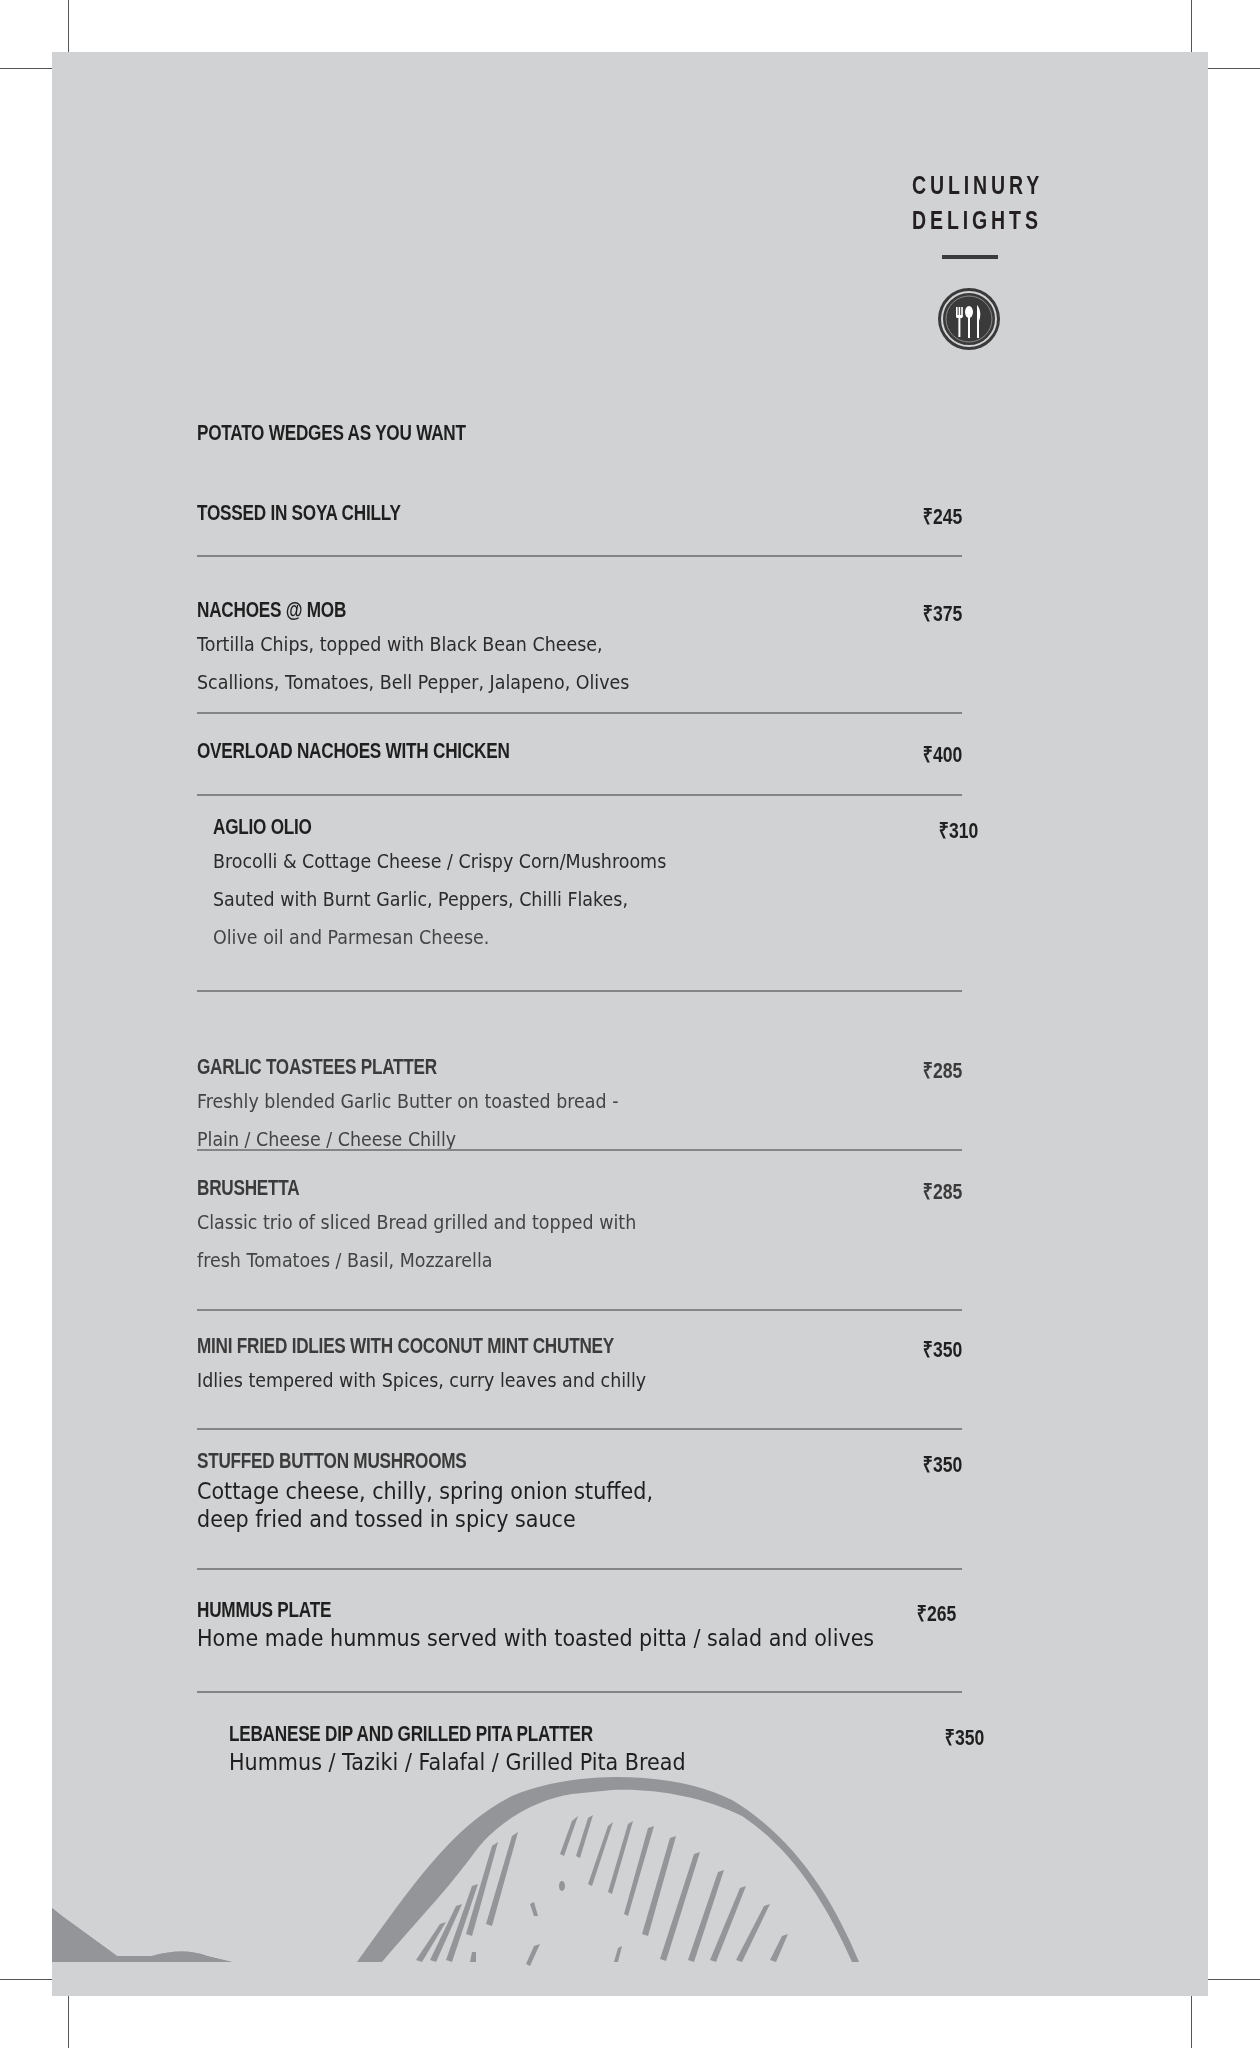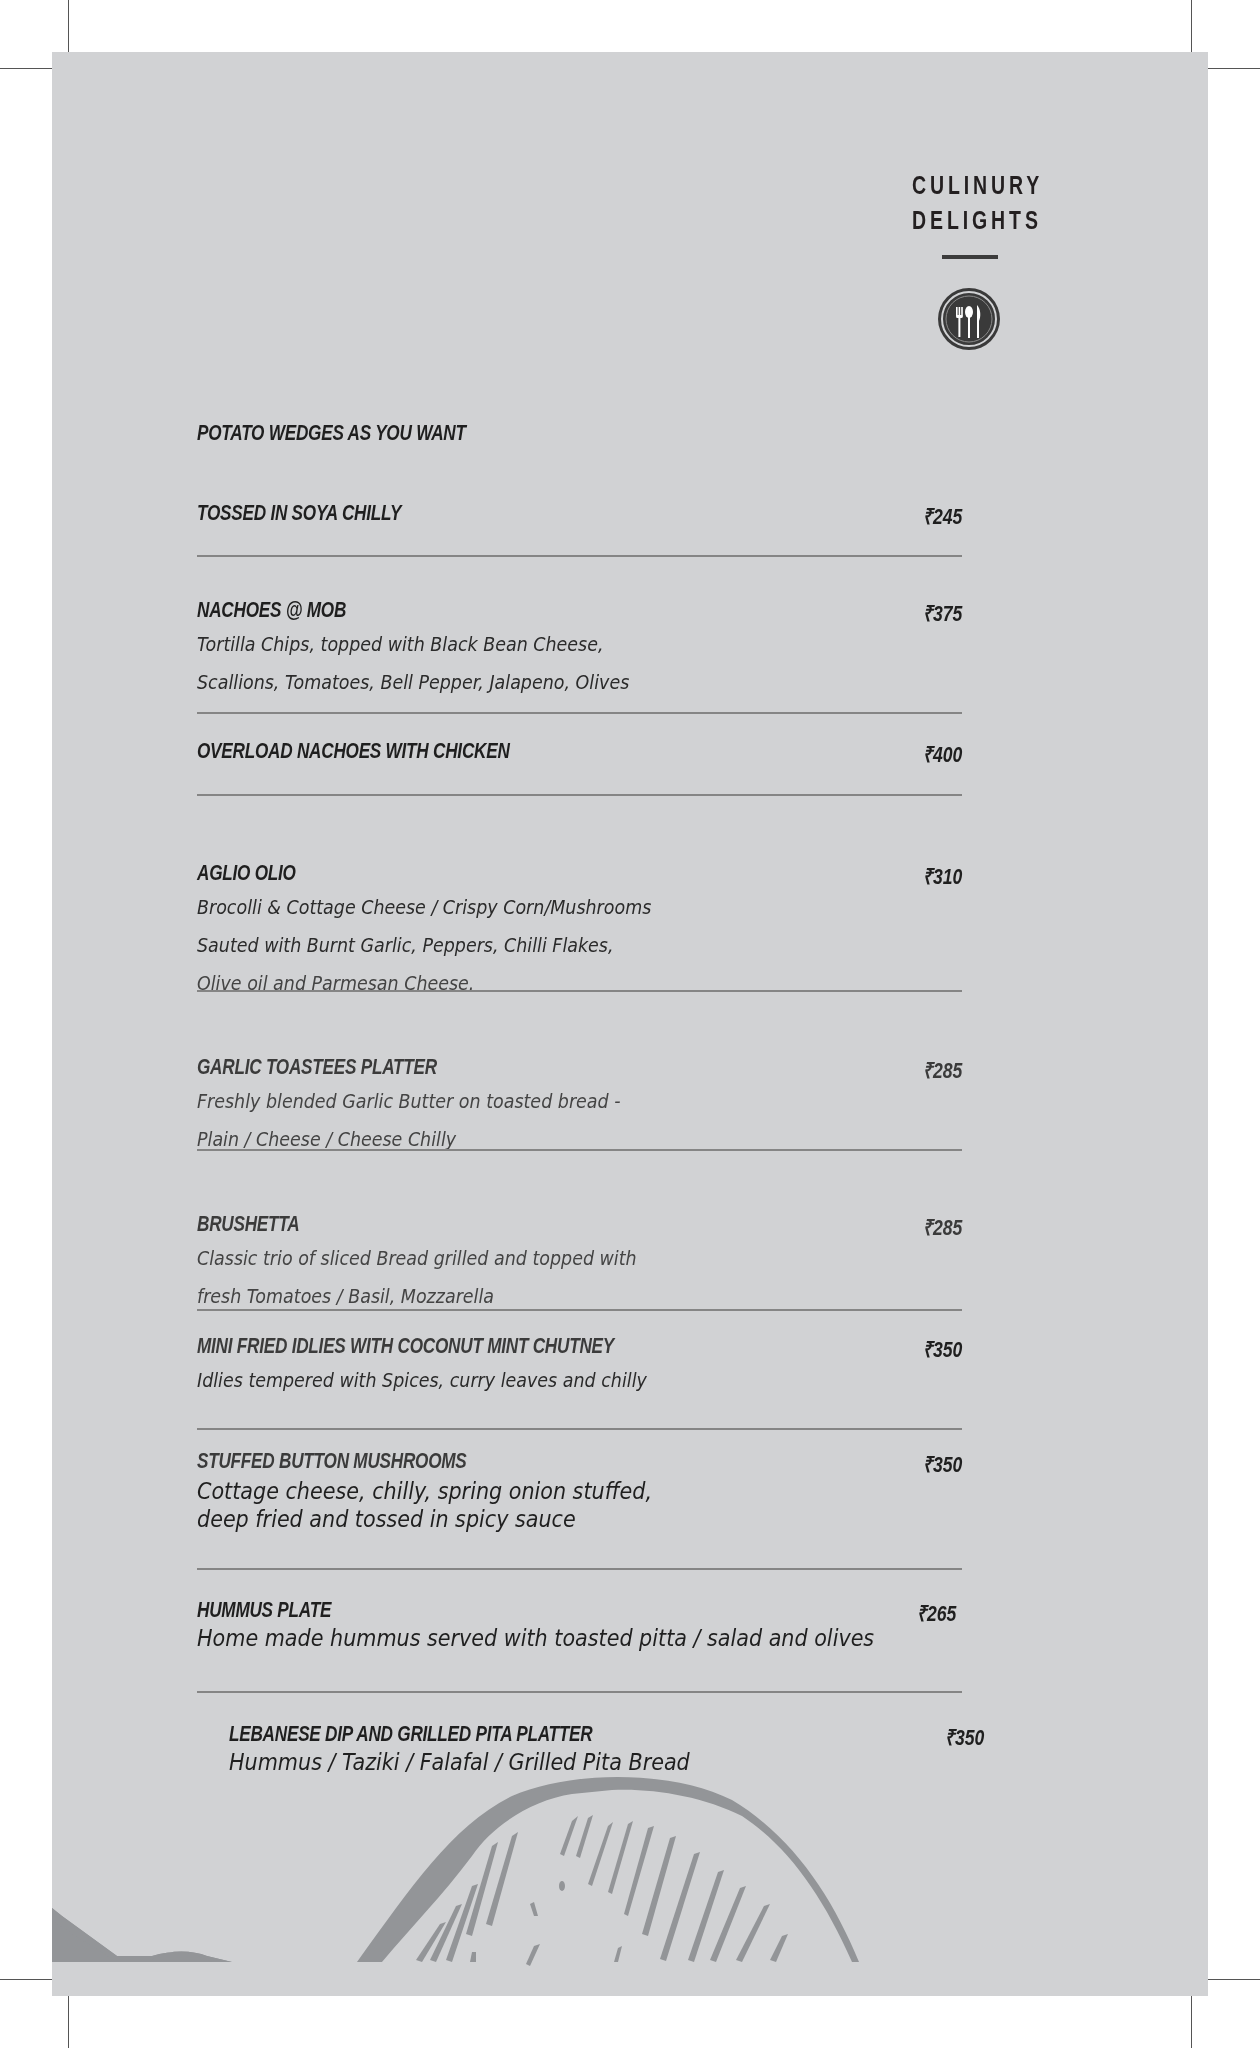--- a/index.html
+++ b/index.html
@@ -9,21 +9,21 @@
   .crop.v { width: 1px; }
   .crop.h { height: 1px; }
 
   .page { position: absolute; left: 52px; top: 52px; width: 1156px; height: 1944px; background: #d1d2d4; overflow: hidden; }
 
   .brand { position: absolute; left: 860px; top: 116px; width: 120px; text-align: left; }
   .brand-line { font-family: "Liberation Sans Narrow", "Liberation Sans", sans-serif; font-weight: 700; font-size: 25px; letter-spacing: 5px; color: #231f20; line-height: 35px; transform: scaleX(0.78); transform-origin: left; }
   .brand-rule { position: absolute; left: 890px; top: 203px; width: 56px; height: 4px; background: #3c3c3c; }
   .brand-icon { position: absolute; left: 885px; top: 235px; width: 64px; height: 64px; }
 
-  .menu { position: absolute; left: 0; top: 0; width: 100%; height: 100%; font-style: italic; }
+  .menu { position: absolute; left: 0; top: 0; width: 100%; height: 100%; }
   .row { position: absolute; left: 145px; width: 765px; }
   .title { font-family: "Liberation Sans Narrow", "Liberation Sans", sans-serif; font-weight: 700; font-size: 22px; color: #1f1f1f; text-transform: uppercase; transform: scaleX(0.78); transform-origin: left; white-space: nowrap; display: inline-block; letter-spacing: -0.3px; }
   .title.light { color: #3b3b3b; }
   .price { position: absolute; right: 0; top: 0; font-family: "Liberation Sans Narrow", "Liberation Sans", sans-serif; font-weight: 700; font-size: 22px; color: #1f1f1f; transform: scaleX(0.8); transform-origin: right; white-space: nowrap; }
   .price.light { color: #3b3b3b; }
   .desc { font-family: "DejaVu Sans", sans-serif; font-size: 19px; color: #2b2b2b; white-space: nowrap; transform: scaleX(0.92); transform-origin: left; }
   .desc.soft { color: #444; }
   .desc.big { font-size: 23px; color: #1f1f1f; transform: scaleX(0.9); }
   .divider { position: absolute; left: 145px; width: 765px; height: 2px; background: #858585; }
 
@@ -85,38 +85,38 @@
       <div class="desc" style="margin-top:16px;">Scallions, Tomatoes, Bell Pepper, Jalapeno, Olives</div>
     </div>
     <div class="divider" style="top:660px;"></div>
 
     <div class="row" style="top:686px;">
       <span class="title">OVERLOAD NACHOES WITH CHICKEN</span>
       <span class="price">₹400</span>
     </div>
     <div class="divider" style="top:742px;"></div>
 
-    <div class="row" style="top:808px;">
+    <div class="row" style="top:762px;margin-left:16px;">
       <span class="title">AGLIO OLIO</span>
       <span class="price">₹310</span>
       <div class="desc" style="margin-top:10px;">Brocolli &amp; Cottage Cheese / Crispy Corn/Mushrooms</div>
       <div class="desc" style="margin-top:16px;">Sauted with Burnt Garlic, Peppers, Chilli Flakes,</div>
       <div class="desc soft" style="margin-top:16px;">Olive oil and Parmesan Cheese.</div>
     </div>
     <div class="divider" style="top:938px;"></div>
 
     <div class="row" style="top:964px;margin-top:38px;">
       <span class="title light">GARLIC TOASTEES PLATTER</span>
       <span class="price light">₹285</span>
       <div class="desc soft" style="margin-top:10px;">Freshly blended Garlic Butter on toasted bread -</div>
       <div class="desc soft" style="margin-top:16px;">Plain / Cheese / Cheese Chilly</div>
     </div>
     <div class="divider" style="top:1097px;"></div>
 
-    <div class="row" style="top:1123px;margin-top:36px;">
+    <div class="row" style="top:1123px;">
       <span class="title light">BRUSHETTA</span>
       <span class="price light">₹285</span>
       <div class="desc soft" style="margin-top:10px;">Classic trio of sliced Bread grilled and topped with</div>
       <div class="desc soft" style="margin-top:16px;">fresh Tomatoes / Basil, Mozzarella</div>
     </div>
     <div class="divider" style="top:1257px;"></div>
 
     <div class="row" style="top:1281px;">
       <span class="title light">MINI FRIED IDLIES WITH COCONUT MINT CHUTNEY</span>
       <span class="price">₹350</span>

